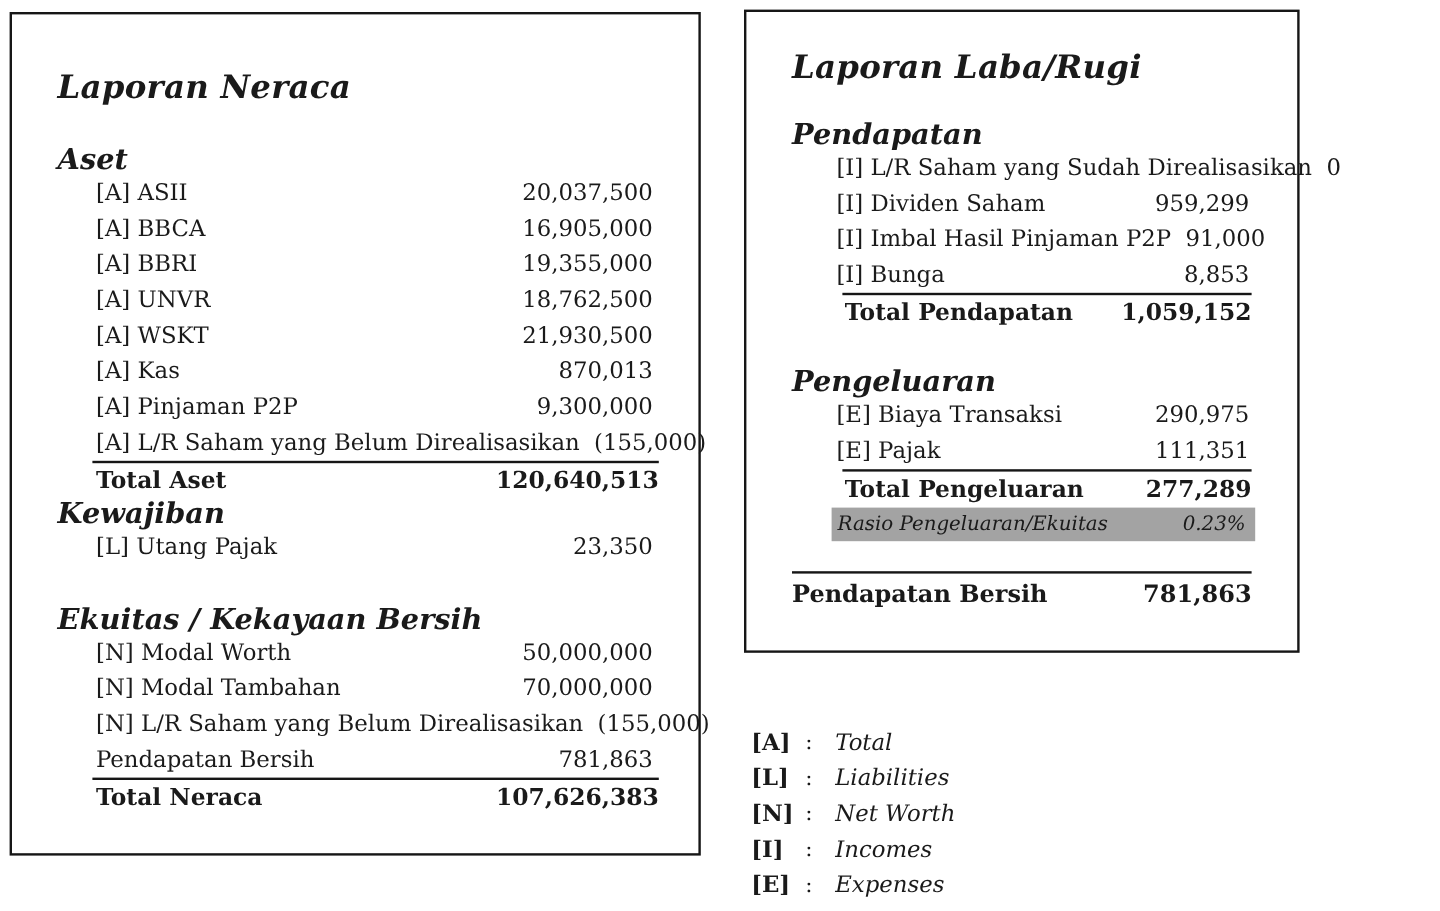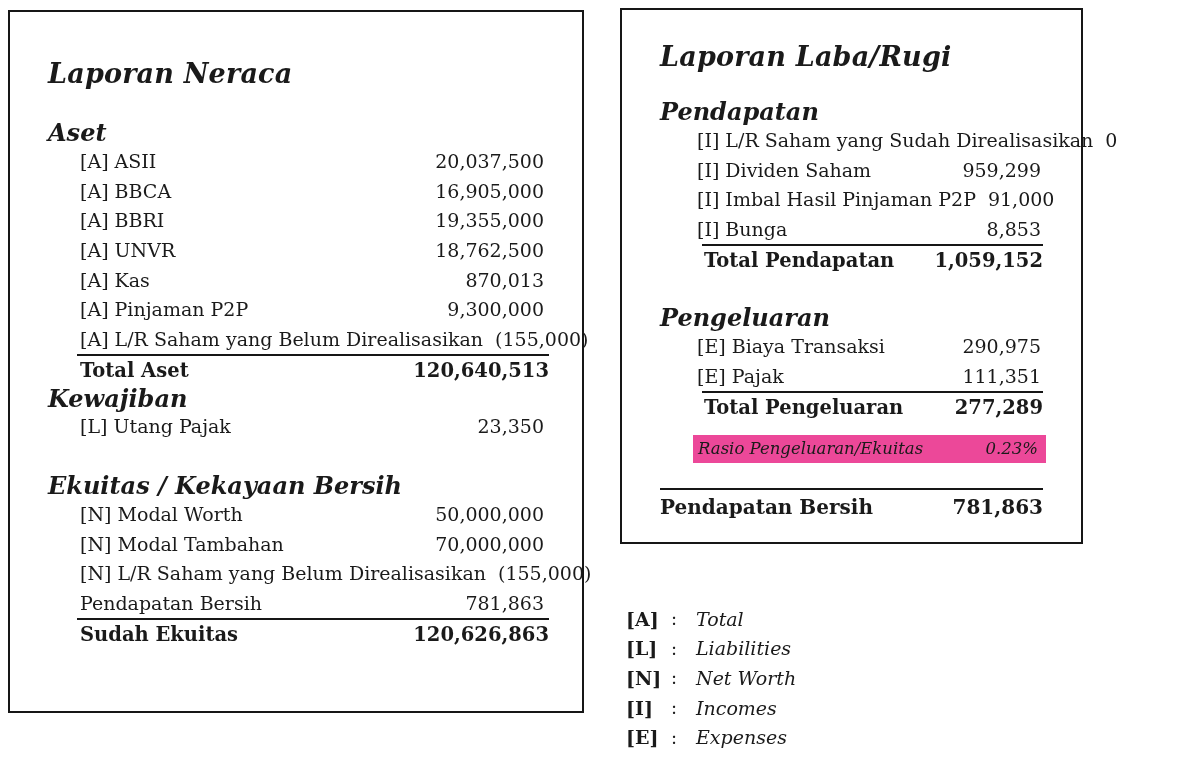--- a/index.html
+++ b/index.html
@@ -82,20 +82,24 @@
         </div>
       <div class="row">
           <span class="lbl">[A] BBRI</span>
           <span class="val">19,355,000</span>
         </div>
       <div class="row">
           <span class="lbl">[A] UNVR</span>
           <span class="val">18,762,500</span>
         </div>
       <div class="row">
+          <span class="lbl">[A] WSKT</span>
+          <span class="val">21,930,500</span>
+        </div>
+      <div class="row">
           <span class="lbl">[A] Kas</span>
           <span class="val">870,013</span>
         </div>
       <div class="row">
           <span class="lbl">[A] Pinjaman P2P</span>
           <span class="val">9,300,000</span>
         </div>
       <div class="row">
           <span class="lbl">[A] L/R Saham yang Belum Direalisasikan</span>
           <span class="val">(155,000)</span>
@@ -131,22 +135,22 @@
       <div class="row">
           <span class="lbl">[N] L/R Saham yang Belum Direalisasikan</span>
           <span class="val">(155,000)</span>
         </div>
       <div class="row">
           <span class="lbl">Pendapatan Bersih</span>
           <span class="val">781,863</span>
         </div>
     </div>
     <div class="row total-row">
-        <span class="lbl">Sudah Ekuitas</span>
-        <span class="val">120,626,863</span>
+        <span class="lbl">Total Neraca</span>
+        <span class="val">107,626,383</span>
       </div>
   </div>
 </div>
 
 <div class="panel" id="panel-labarugi">
   <div class="panel-title">Laporan Laba/Rugi</div>
 
   <div class="section sec-pendapatan">
     <div class="section-heading">Pendapatan</div>
     <div class="rows">
@@ -182,21 +186,21 @@
         </div>
       <div class="row">
           <span class="lbl">[E] Pajak</span>
           <span class="val">111,351</span>
         </div>
     </div>
     <div class="row total-row">
         <span class="lbl">Total Pengeluaran</span>
         <span class="val">277,289</span>
       </div>
-    <div class="ratio-row" style="background: #ec4899; margin-top: 12px;">
+    <div class="ratio-row" style="background: #a3a3a3;">
         <span class="lbl">Rasio Pengeluaran/Ekuitas</span>
         <span class="val">0.23%</span>
       </div>
   </div>
 
   <div class="net-row">
       <span class="lbl">Pendapatan Bersih</span>
       <span class="val">781,863</span>
     </div>
 </div>

